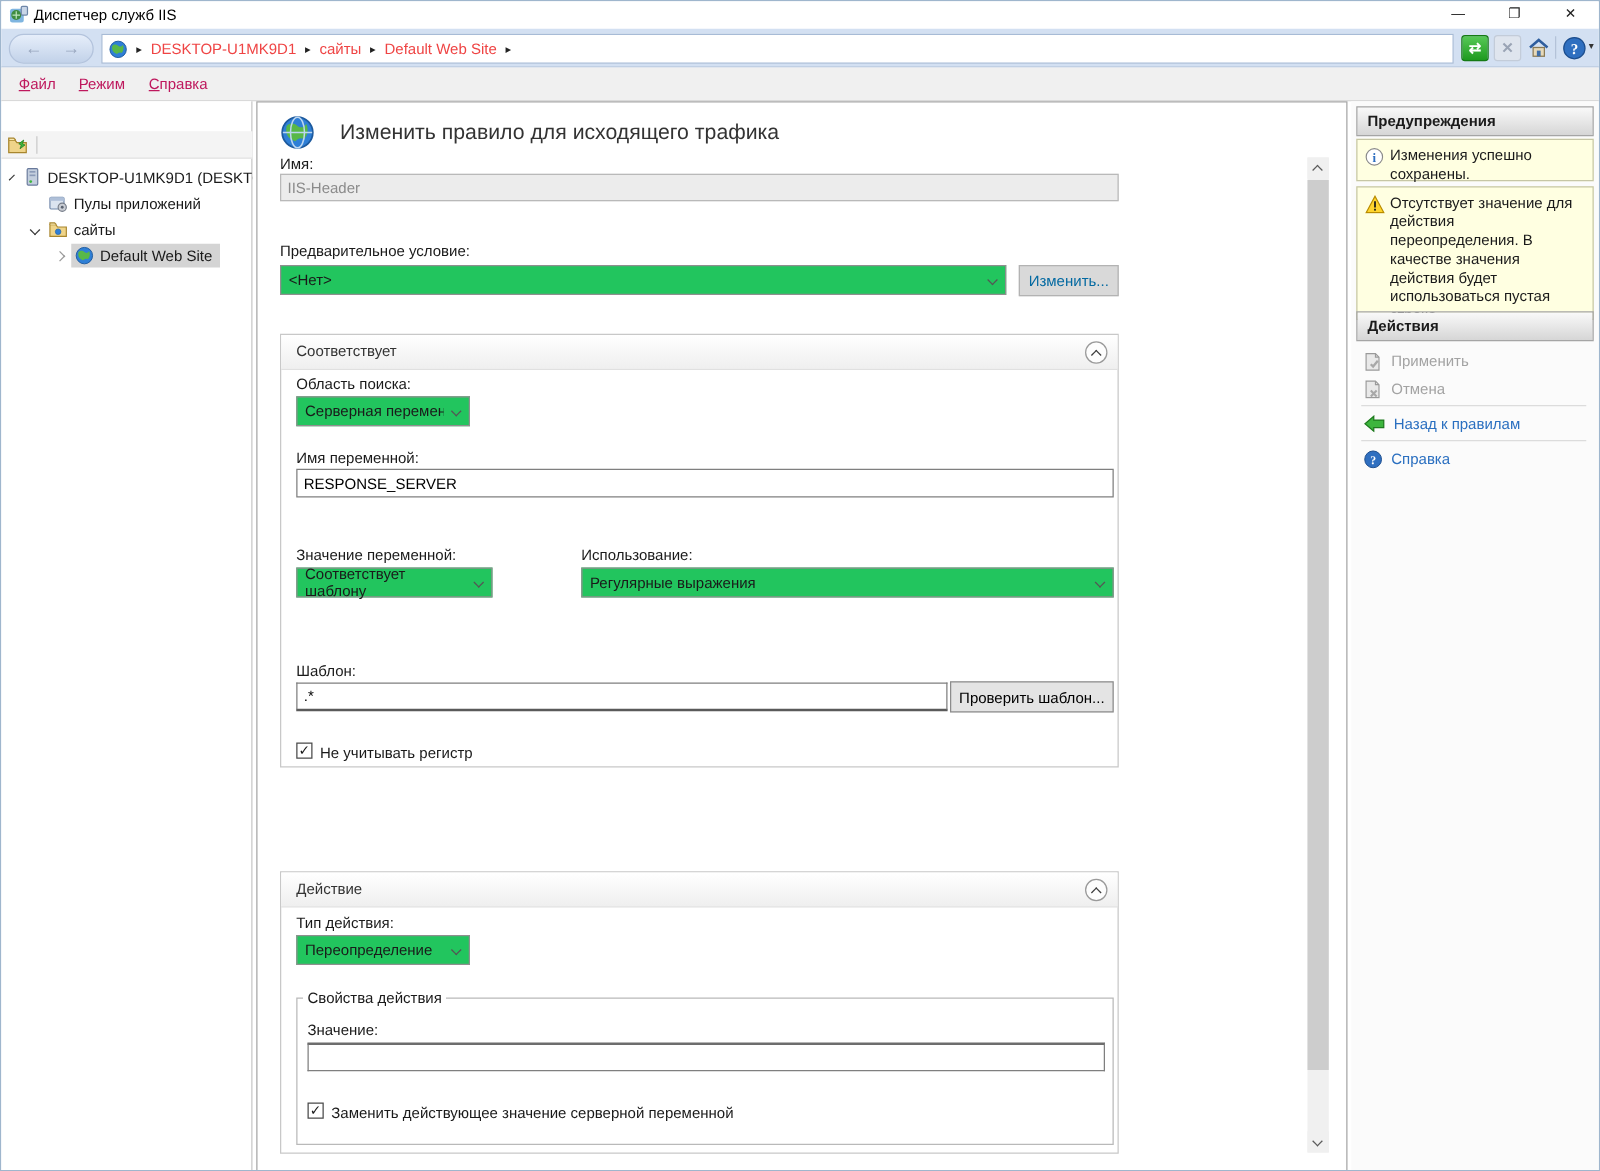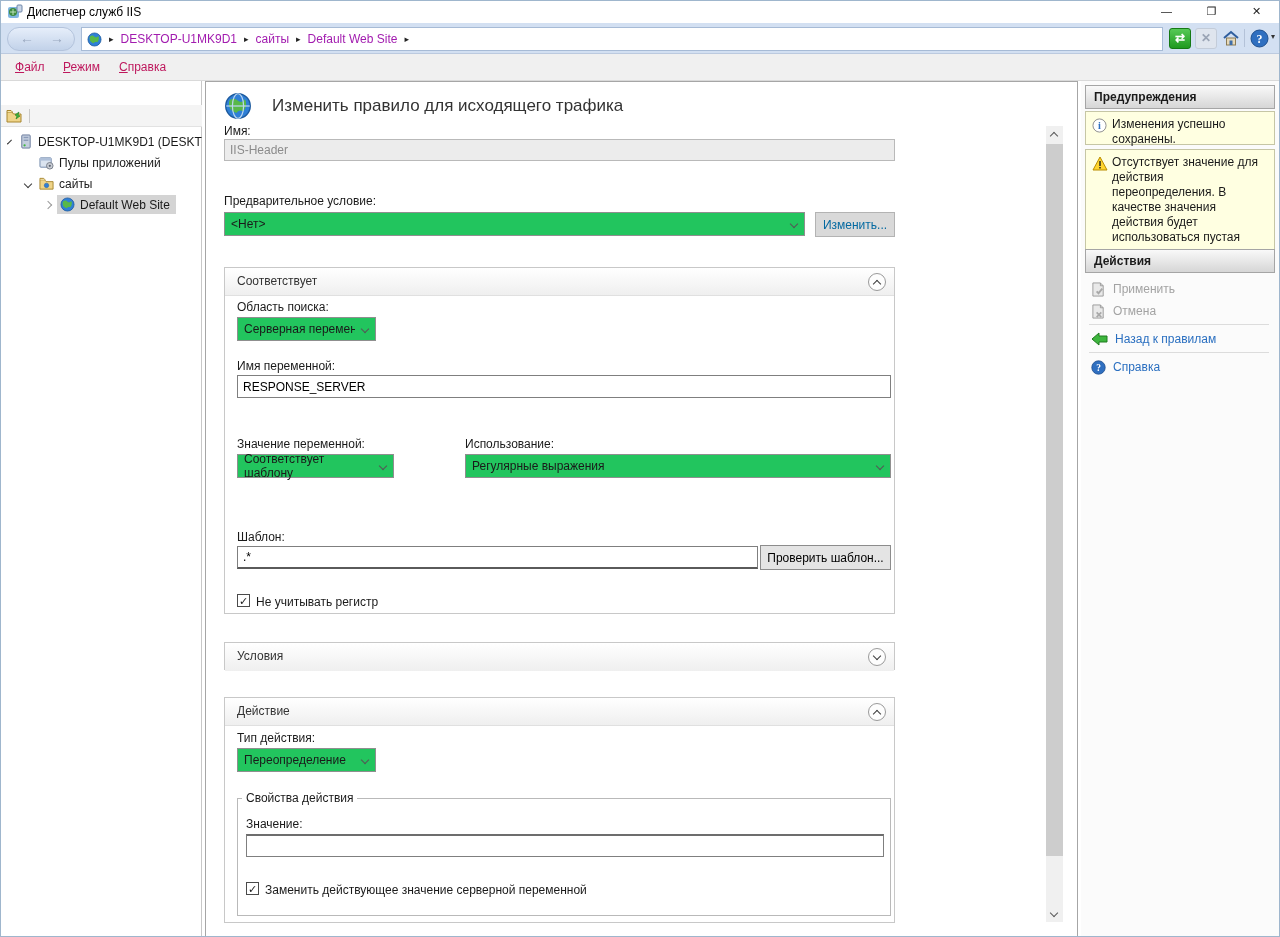--- a/index.html
+++ b/index.html
@@ -11,21 +11,21 @@
   .titlebar .apptitle { position:absolute; left:26px; top:0; line-height:22px; font-size:12px; color:#000; }
   .winctl { position:absolute; top:0; width:45px; height:22px; text-align:center; line-height:20px; font-size:11px; color:#222; }
   .appicon { position:absolute; left:6px; top:3px; width:16px; height:16px; }
 
   
   .addrband { position:absolute; left:0; top:22px; width:1280px; height:31px; background:#d3e0f2; border-bottom:1px solid #bccadf; }
   .navcloud { position:absolute; left:6px; top:4px; width:68px; height:24px; border-radius:13px; background:linear-gradient(#e6eefa,#c2d2e9); border:1px solid #b3c3dc; }
   .navarrow { position:absolute; top:2px; font-size:14px; color:#9aa8bf; }
   .addrbox { position:absolute; left:80px; top:4px; width:1082px; height:24px; background:#fff; border:1px solid #a7bbd6; display:flex; align-items:center; padding-left:5px; }
   .crumbsep { color:#222; font-size:9px; margin:0 7px; }
-  .crumb { color:#a21caf; font-size:12px; }
+  .crumb { color:#ef4444; font-size:12px; }
   .addricon { position:absolute; top:5px; width:22px; height:21px; border:1px solid transparent; text-align:center; }
   .addricon.green { background:linear-gradient(#57c957,#1f9a1f); border:1px solid #157a15; border-radius:3px; color:#fff; font-weight:bold; font-size:12px; line-height:19px; }
   .addricon.graybtn { background:#dfe5ee; border:1px solid #c3ccd9; border-radius:3px; color:#9aa4b5; font-weight:bold; font-size:12px; line-height:19px; }
   .addrsep { position:absolute; top:6px; width:1px; height:18px; background:#b4c2d8; }
 
   
   .menubar { position:absolute; left:0; top:53px; width:1280px; height:27px; background:#f0f0f0; border-bottom:1px solid #d9d9d9; }
   .menuitem { position:absolute; top:0; height:27px; line-height:26px; padding:0 6px; color:#be185d; }
   .menuitem u { text-decoration:underline; }
 
@@ -259,26 +259,20 @@
       </div>
 
       <div class="flabel" style="left:12px;top:262px;text-align:right;">Шаблон:</div>
       <input class="tbox" style="left: 12px; top: 278px; width: 521px; height: 23px; border-bottom: 2px solid rgb(90, 90, 90);" value=".*">
       <button class="btn" style="left:535px;top:277px;width:131px;height:25px;">Проверить шаблон...</button>
 
       <span class="cbx" style="left:12px;top:326px;">✓</span>
       <div class="flabel" style="left:31px;top:327px;">Не учитывать регистр</div>
     </div>
 
-    <div class="sect" style="left:18px;top:560px;width:671px;height:28px;">
-      <div class="secthead" style="border-bottom:none;">Условия</div>
-      <span class="roundbtn">
-          <span class="chv down"></span>
-        </span>
-    </div>
 
     <div class="sect" style="left:18px;top:615px;width:671px;height:226px;">
       <div class="secthead">Действие</div>
       <span class="roundbtn">
           <span class="chv up"></span>
         </span>
 
       <div class="flabel" style="left:12px;top:33px;">Тип действия:</div>
       <div class="combo" style="left:12px;top:50px;width:139px;height:24px;">
         <span>Переопределение</span>

